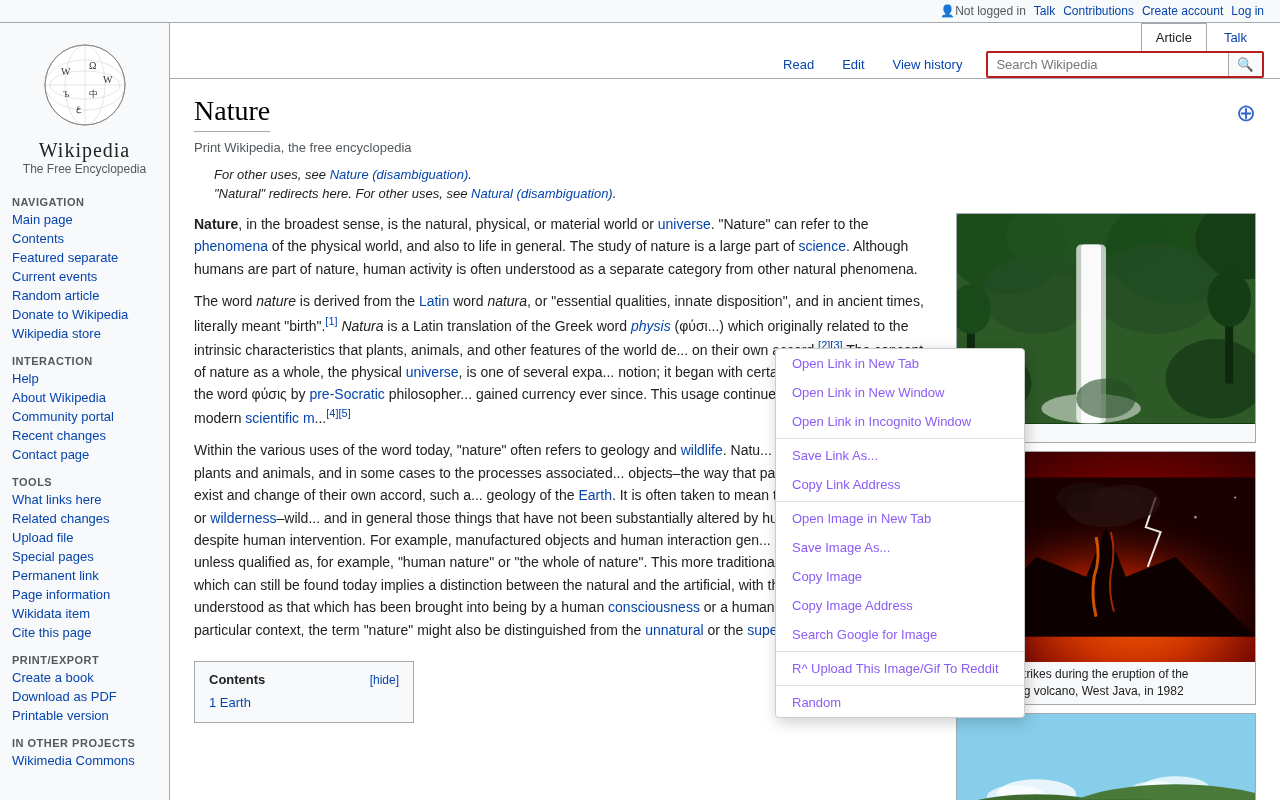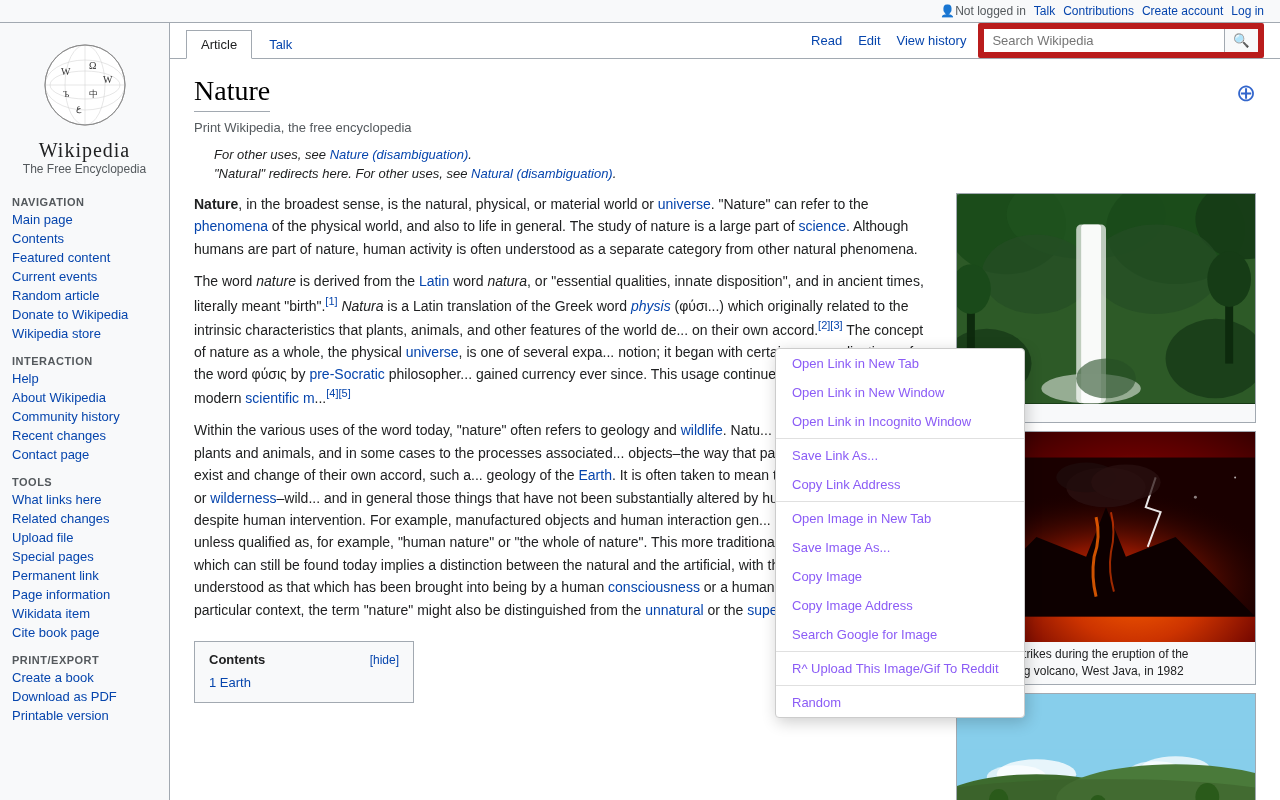--- a/index.html
+++ b/index.html
@@ -76,20 +76,21 @@
     #main { flex: 1; display: flex; flex-direction: column; }
 
     
     #tab-bar {
       display: flex;
       align-items: flex-end;
       padding: 0 16px;
       border-bottom: 1px solid #a2a9b1;
       background: #fff;
       justify-content: space-between;
+      flex-direction: column;
     }
     #tabs-left { display: flex; align-items: flex-end; }
     .tab {
       padding: 6px 14px;
       font-family: Arial, sans-serif;
       font-size: 13px;
       color: #0645ad;
       cursor: pointer;
       border: 1px solid transparent;
       border-bottom: none;
@@ -99,37 +100,37 @@
     }
     .tab.active {
       color: #202122;
       border-color: #a2a9b1;
       border-bottom: 1px solid #fff;
       margin-bottom: -1px;
       background: #fff;
     }
     #tabs-right {
       display: flex;
-      align-items: center;
-      gap: 8px;
+      align-items: flex-start;
+      gap: 20px;
     }
     .tab-right-link {
       font-family: Arial, sans-serif;
       font-size: 13px;
       color: #0645ad;
       text-decoration: none;
       padding: 6px 4px;
       cursor: pointer;
     }
 
     
     #search-bar {
       display: flex;
       align-items: center;
-      border: 6px solid #b91c1c;
+      border: 2px solid #b91c1c;
       border-radius: 2px;
       overflow: hidden;
     }
     #search-input {
       padding: 4px 8px;
       font-size: 13px;
       border: none;
       outline: none;
       width: 240px;
       font-family: Arial, sans-serif;
@@ -329,55 +330,59 @@
         <circle cx="44" cy="44" r="40" fill="none" stroke="#888" stroke-width="1"></circle>
       </svg>
       <div id="logo-title">Wikipedia</div>
       <div id="logo-subtitle">The Free Encyclopedia</div>
     </div>
 
     <div class="sidebar-section">
       <div class="sidebar-heading">Navigation</div>
       <a class="sidebar-link">Main page</a>
       <a class="sidebar-link">Contents</a>
-      <a class="sidebar-link">Featured content</a>
+      <a class="sidebar-link">Featured separate</a>
       <a class="sidebar-link">Current events</a>
       <a class="sidebar-link">Random article</a>
       <a class="sidebar-link">Donate to Wikipedia</a>
       <a class="sidebar-link">Wikipedia store</a>
     </div>
 
     <div class="sidebar-section">
       <div class="sidebar-heading">Interaction</div>
       <a class="sidebar-link">Help</a>
       <a class="sidebar-link">About Wikipedia</a>
-      <a class="sidebar-link">Community history</a>
+      <a class="sidebar-link">Community portal</a>
       <a class="sidebar-link">Recent changes</a>
       <a class="sidebar-link">Contact page</a>
     </div>
 
     <div class="sidebar-section">
       <div class="sidebar-heading">Tools</div>
       <a class="sidebar-link">What links here</a>
       <a class="sidebar-link">Related changes</a>
       <a class="sidebar-link">Upload file</a>
       <a class="sidebar-link">Special pages</a>
       <a class="sidebar-link">Permanent link</a>
       <a class="sidebar-link">Page information</a>
       <a class="sidebar-link">Wikidata item</a>
-      <a class="sidebar-link">Cite book page</a>
+      <a class="sidebar-link">Cite this page</a>
     </div>
 
     <div class="sidebar-section">
       <div class="sidebar-heading">Print/export</div>
       <a class="sidebar-link">Create a book</a>
       <a class="sidebar-link">Download as PDF</a>
       <a class="sidebar-link">Printable version</a>
     </div>
 
+    <div class="sidebar-section">
+      <div class="sidebar-heading">In other projects</div>
+      <a class="sidebar-link">Wikimedia Commons</a>
+    </div>
   </div>
 
   <div id="main">
 
     <div id="tab-bar">
       <div id="tabs-left">
         <a class="tab active">Article</a>
         <a class="tab">Talk</a>
       </div>
       <div id="tabs-right">

